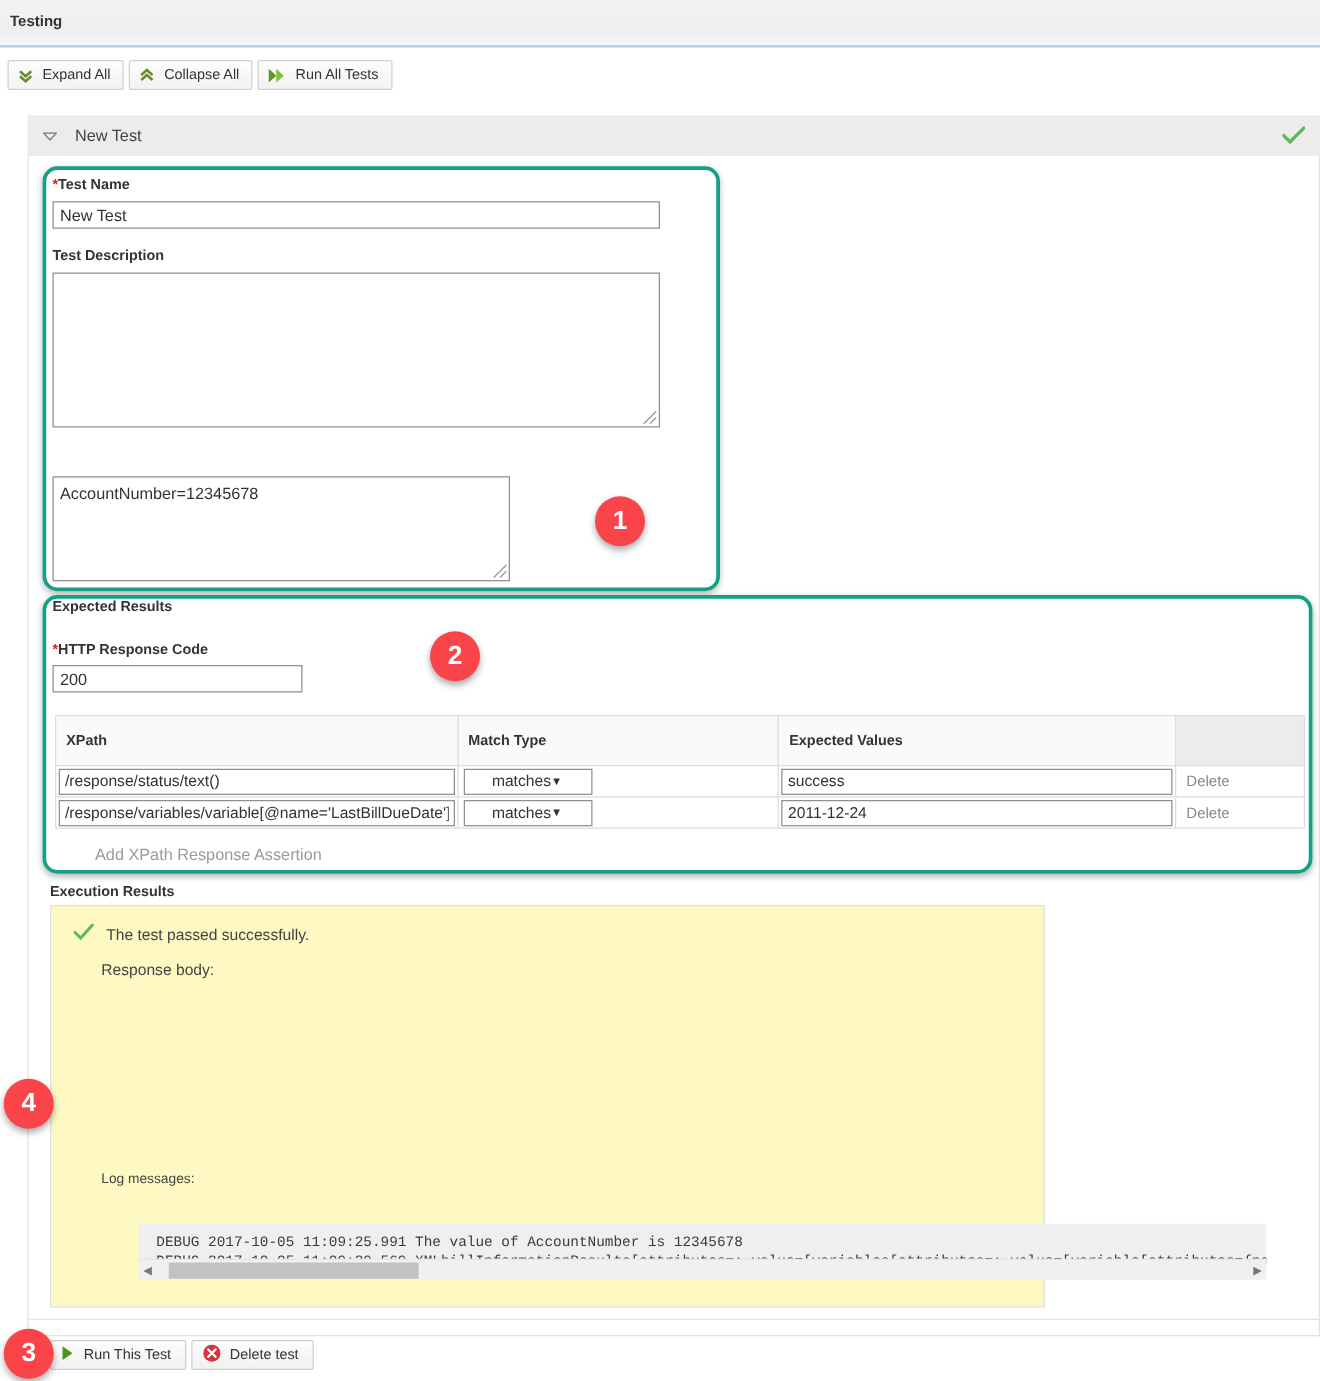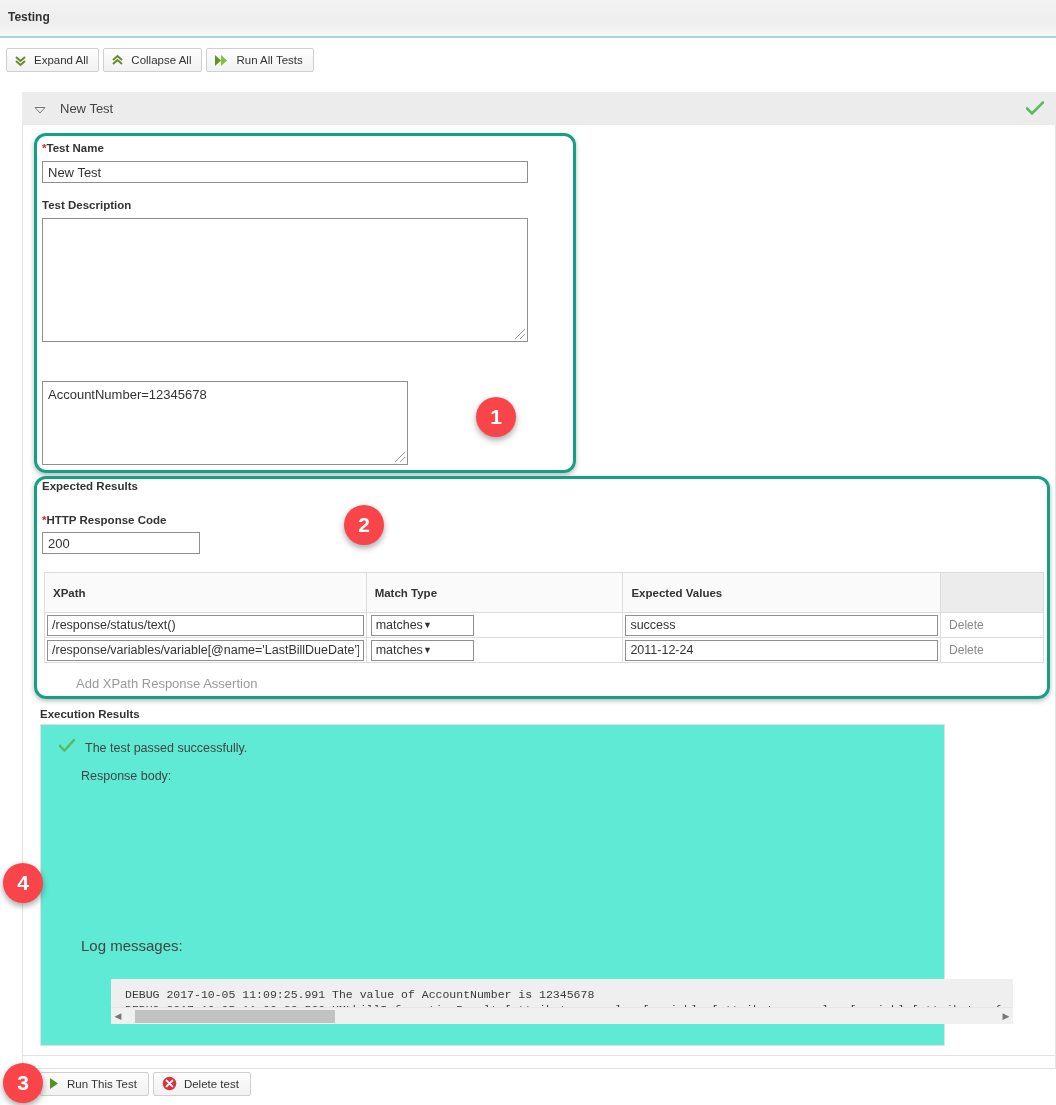--- a/index.html
+++ b/index.html
@@ -99,21 +99,21 @@
     border: 1px solid #8f8f8f;
     background: #fff;
     padding: 2px 5px;
     outline: none;
   }
   textarea.txt { resize: none; padding: 4px 5px; line-height: 1.35; }
 
   #testName     { left: 42px;  top: 161px; width: 486px; height: 22px; }
   #testDesc     { left: 42px;  top: 218px; width: 486px; height: 124px; }
   #reqParams    { left: 42px;  top: 381px; width: 366px; height: 84px; }
-  #httpCode     { left: 42px;  top: 532px; width: 158px; height: 22px; }
+  #httpCode     { left: 42px;  top: 532px; width: 200px; height: 22px; }
 
   .resize-grip {
     position: absolute; pointer-events: none;
   }
 
   
   .xp-table {
     position: absolute; left: 44px; top: 572px;
     width: 1000px;
     border-collapse: collapse;
@@ -145,45 +145,45 @@
     font-size: 12.5px; color: #333;
     padding: 0 4px; outline: none; background: #fff;
   }
   .xp-select {
     width: 103px; height: 21px;
     border: 1px solid #8f8f8f;
     background: #fff;
     font-family: "Liberation Sans", sans-serif;
     font-size: 12.5px; color: #333;
     padding: 0 2px 0 4px;
-    display: flex; align-items: center; justify-content: flex-start;
+    display: flex; align-items: center; justify-content: center;
     margin-left: 2px;
   }
   .xp-select .caret { font-size: 9px; color: #333; margin-right: 3px; }
   .del-link { color: #888; font-size: 12px; padding-left: 6px; cursor: pointer; }
 
   .add-link {
     position: absolute; left: 44px; top: 676px;
     font-size: 13px; color: #9a9a9a; cursor: pointer; margin-left: 32px;
   }
 
   
   .exec-lbl { position: absolute; left: 40px; top: 708px; font-size: 11.5px; font-weight: bold; }
   .exec-box {
     position: absolute; left: 40px; top: 724px;
-    width: 905px; height: 322px;
-    background: #5eead4; border: 1px solid #e0e0e0;
+    width: 796px; height: 322px;
+    background: #fef9c3; border: 1px solid #e0e0e0;
   }
   .pass-row {
     position: absolute; left: 18px; top: 14px;
     display: flex; align-items: center; gap: 10px;
     font-size: 12.5px; color: #444;
   }
   .resp-lbl { position: absolute; left: 40px; top: 204px; font-size: 12.5px; color: #444; }
-  .log-lbl  { position: absolute; left: 40px; top: 204px; font-size: 15px; color: #444; }
+  .log-lbl  { position: absolute; left: 40px; top: 204px; font-size: 11px; color: #444; }
 
   .code-box {
     position: absolute;
     background: #efefef;
     font-family: "Liberation Mono", monospace;
     font-size: 11.5px; color: #3a3a3a;
     line-height: 1.38;
     white-space: pre;
     overflow: hidden;
     padding: 10px 14px;

